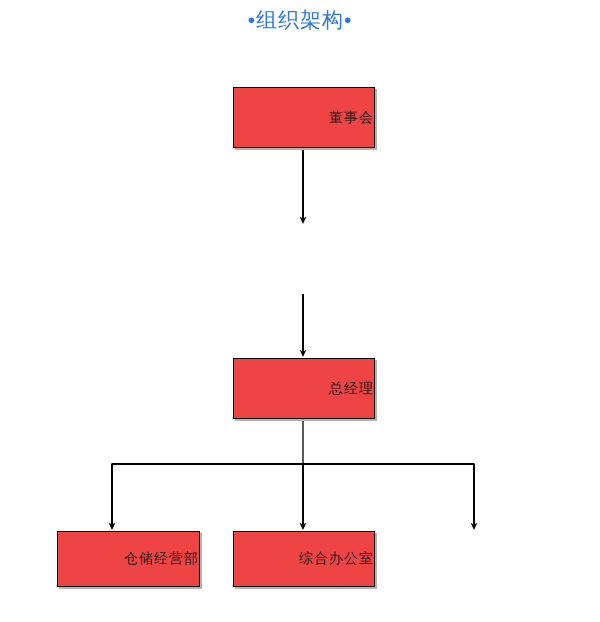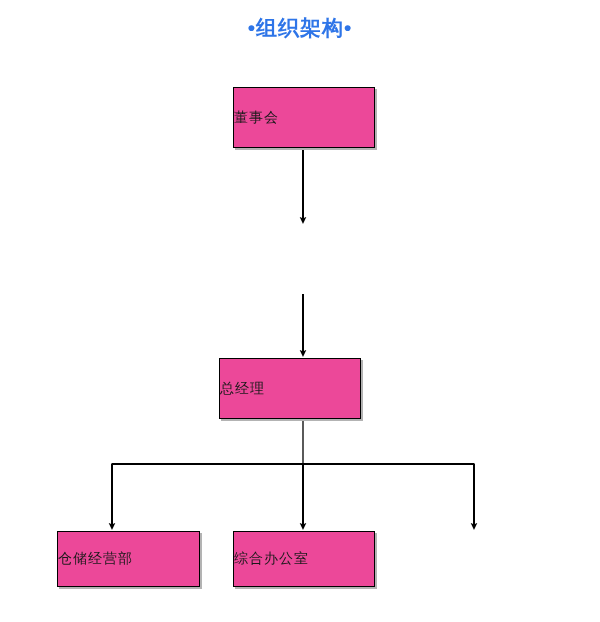--- a/index.html
+++ b/index.html
@@ -18,67 +18,67 @@
   #chart-root {
     position: relative;
     width: 600px;
     height: 622px;
   }
 
   
   .chart-title {
     position: absolute;
     left: 0;
-    top: 14px;
+    top: 6px;
     width: 600px;
     text-align: center;
     font-family: "Liberation Sans", "DejaVu Sans", sans-serif;
     font-size: 21px;
-    font-weight: bold;
+    font-weight: normal;
     letter-spacing: 1px;
     color: #2E75E8;
     white-space: nowrap;
     user-select: none;
   }
 
   
   #connectors {
     position: absolute;
     left: 0;
     top: 0;
     width: 600px;
     height: 622px;
     pointer-events: none;
   }
 
   
   .node {
     position: absolute;
     box-sizing: border-box;
-    background: #ec4899;
+    background: #ef4444;
     border: 1px solid #000000;
     box-shadow: 2px 2px 0 0 #b3b3b3;
     display: flex;
     align-items: center;
-    justify-content: flex-start;
+    justify-content: flex-end;
   }
   .node-label {
     font-family: "Liberation Serif", "DejaVu Serif", serif;
     font-size: 14px;
     color: #1a1a1a;
     letter-spacing: 1px;
     white-space: nowrap;
     line-height: 1;
     user-select: none;
   }
 
   
   .node.n-board       { left: 233px; top:  87px; width: 142px; height:  61px; }
   .node.n-chairman    { left: 233px; top: 225px; width: 142px; height:  68px; }
-  .node.n-gm          { left: 219px; top: 358px; width: 142px; height:  61px; }
+  .node.n-gm          { left: 233px; top: 358px; width: 142px; height:  61px; }
   .node.n-warehouse   { left:  57px; top: 531px; width: 143px; height:  56px; }
   .node.n-office      { left: 233px; top: 531px; width: 142px; height:  56px; }
   .node.n-finance     { left: 415px; top: 531px; width: 143px; height:  53px; }
 </style>
 </head>
 <body>
 
 <div id="chart-root">
 
   <div class="chart-title">•组织架构•</div>

